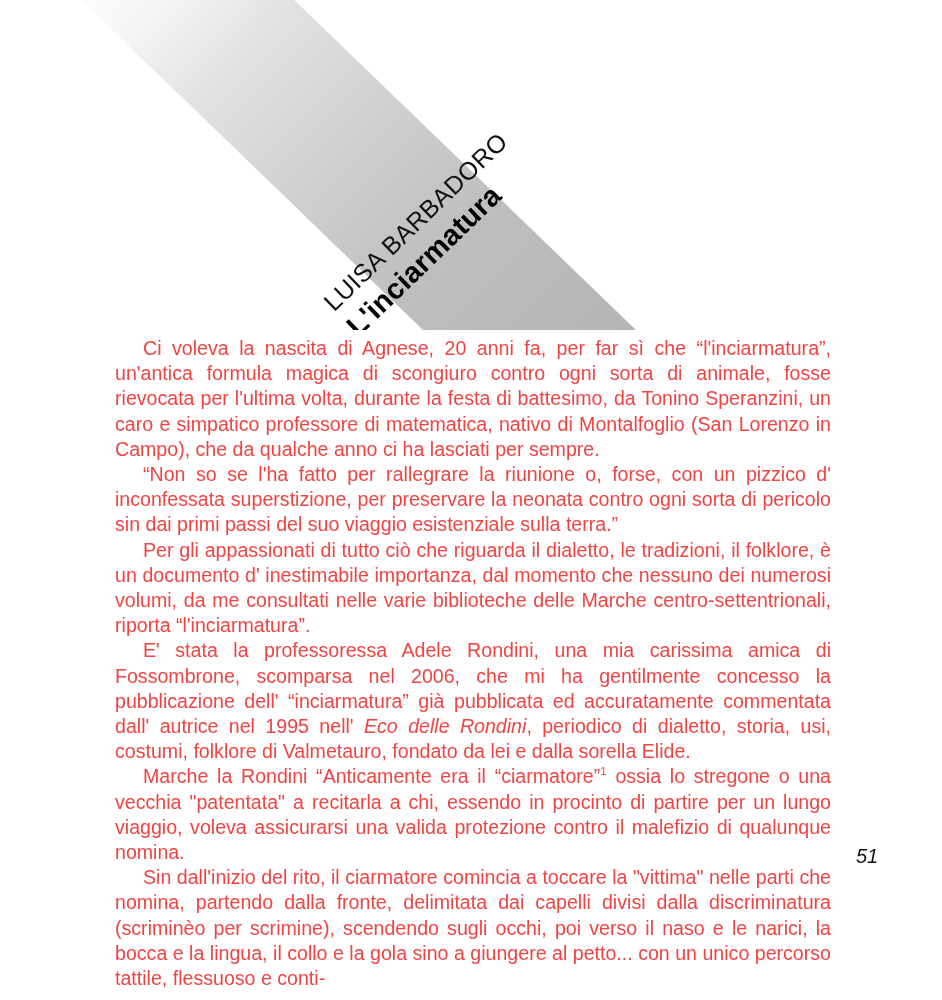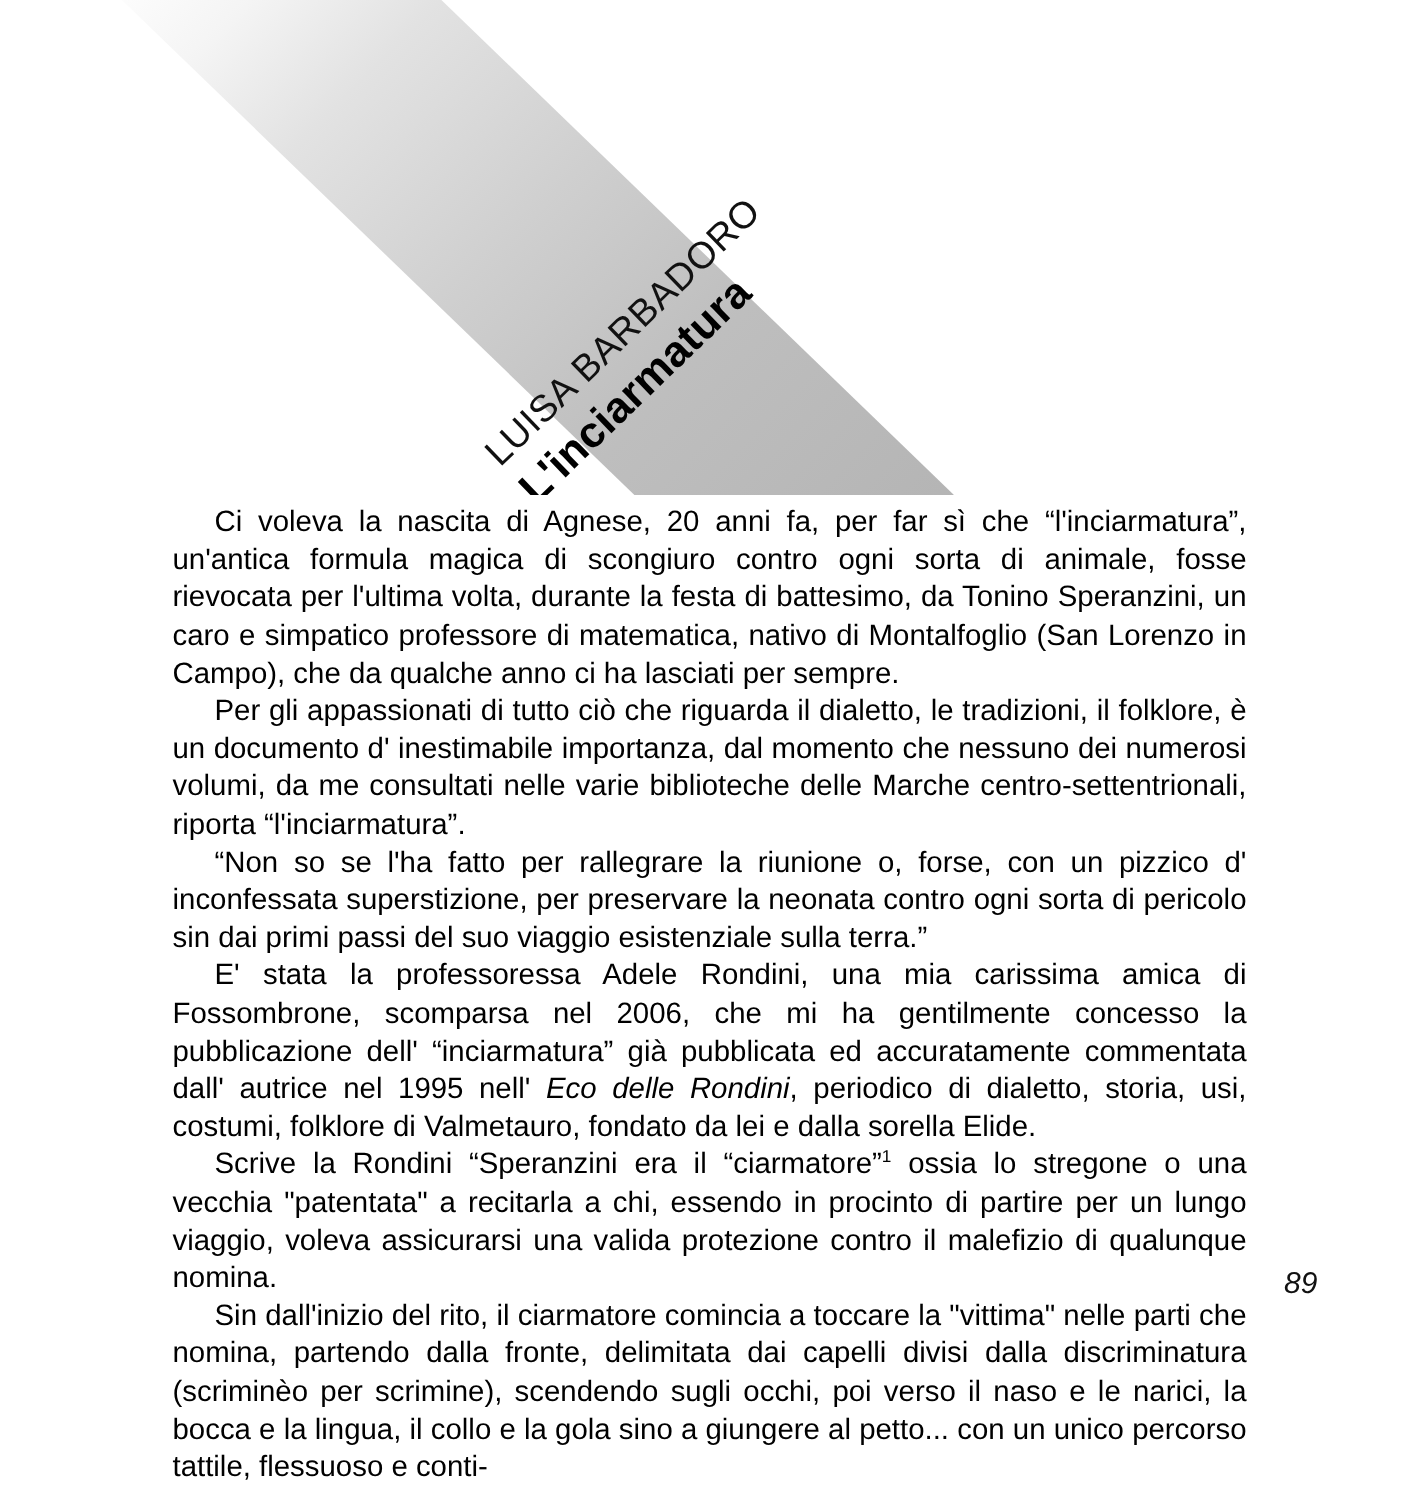--- a/index.html
+++ b/index.html
@@ -70,21 +70,21 @@
     color: #000000;
     margin-top: 2px;
   }
 
   
   #text-column {
     position: absolute;
     left: 115px;
     top: 336px;
     width: 716px;
-    color: #000000;
+    color: #ef4444;
     font-size: 19.6px;
     line-height: 25.2px;
     text-align: justify;
     text-justify: inter-word;
   }
 
   #text-column p {
     margin: 0;
     text-indent: 28px;
   }
@@ -118,22 +118,22 @@
   <div id="banner-area">
     <div id="banner-band"></div>
     <div id="banner-text">
       <div id="banner-author">LUISA BARBADORO</div>
       <div id="banner-title">L'inciarmatura</div>
     </div>
   </div>
 
   <div id="text-column">
       <p><span>Ci voleva la nascita di Agnese, 20 anni fa, per far sì che “l'inciarmatura”, un'antica formula magica di scongiuro contro ogni sorta di animale, fosse rievocata per l'ultima volta, durante la festa di battesimo, da Tonino Speranzini, un caro e simpatico professore di matematica, nativo di Montalfoglio (San Lorenzo in Campo), che da qualche anno ci ha lasciati per sempre.</span></p>
+      <p><span>“Non so se l'ha fatto per rallegrare la riunione o, forse, con un pizzico d' inconfessata superstizione, per preservare la neonata contro ogni sorta di pericolo sin dai primi passi del suo viaggio esistenziale sulla terra.”</span></p>
       <p><span>Per gli appassionati di tutto ciò che riguarda il dialetto, le tradizioni, il folklore, è un documento d' inestimabile importanza, dal momento che nessuno dei numerosi volumi, da me consultati nelle varie biblioteche delle Marche centro-settentrionali, riporta “l'inciarmatura”.</span></p>
-      <p><span>“Non so se l'ha fatto per rallegrare la riunione o, forse, con un pizzico d' inconfessata superstizione, per preservare la neonata contro ogni sorta di pericolo sin dai primi passi del suo viaggio esistenziale sulla terra.”</span></p>
       <p><span>E' stata la professoressa Adele Rondini, una mia carissima amica di Fossombrone, scomparsa nel 2006, che mi ha gentilmente concesso la pubblicazione dell' “inciarmatura” già pubblicata ed accuratamente commentata dall' autrice nel 1995 nell' </span><span class="bi">Eco delle Rondini</span><span>, periodico di dialetto, storia, usi, costumi, folklore di Valmetauro, fondato da lei e dalla sorella Elide.</span></p>
-      <p><span>Scrive la Rondini “Speranzini era il “ciarmatore”</span><sup class="fnote">1</sup><span> ossia lo stregone o una vecchia "patentata" a recitarla a chi, essendo in procinto di partire per un lungo viaggio, voleva assicurarsi una valida protezione contro il malefizio di qualunque nomina.</span></p>
+      <p><span>Marche la Rondini “Anticamente era il “ciarmatore”</span><sup class="fnote">1</sup><span> ossia lo stregone o una vecchia "patentata" a recitarla a chi, essendo in procinto di partire per un lungo viaggio, voleva assicurarsi una valida protezione contro il malefizio di qualunque nomina.</span></p>
       <p><span>Sin dall'inizio del rito, il ciarmatore comincia a toccare la "vittima" nelle parti che nomina, partendo dalla fronte, delimitata dai capelli divisi dalla discriminatura (scriminèo per scrimine), scendendo sugli occhi, poi verso il naso e le narici, la bocca e la lingua, il collo e la gola sino a giungere al petto... con un unico percorso tattile, flessuoso e conti-</span></p>
     </div>
 
-  <div id="folio">89</div>
+  <div id="folio">51</div>
 
 </div>
 
 </body></html>

